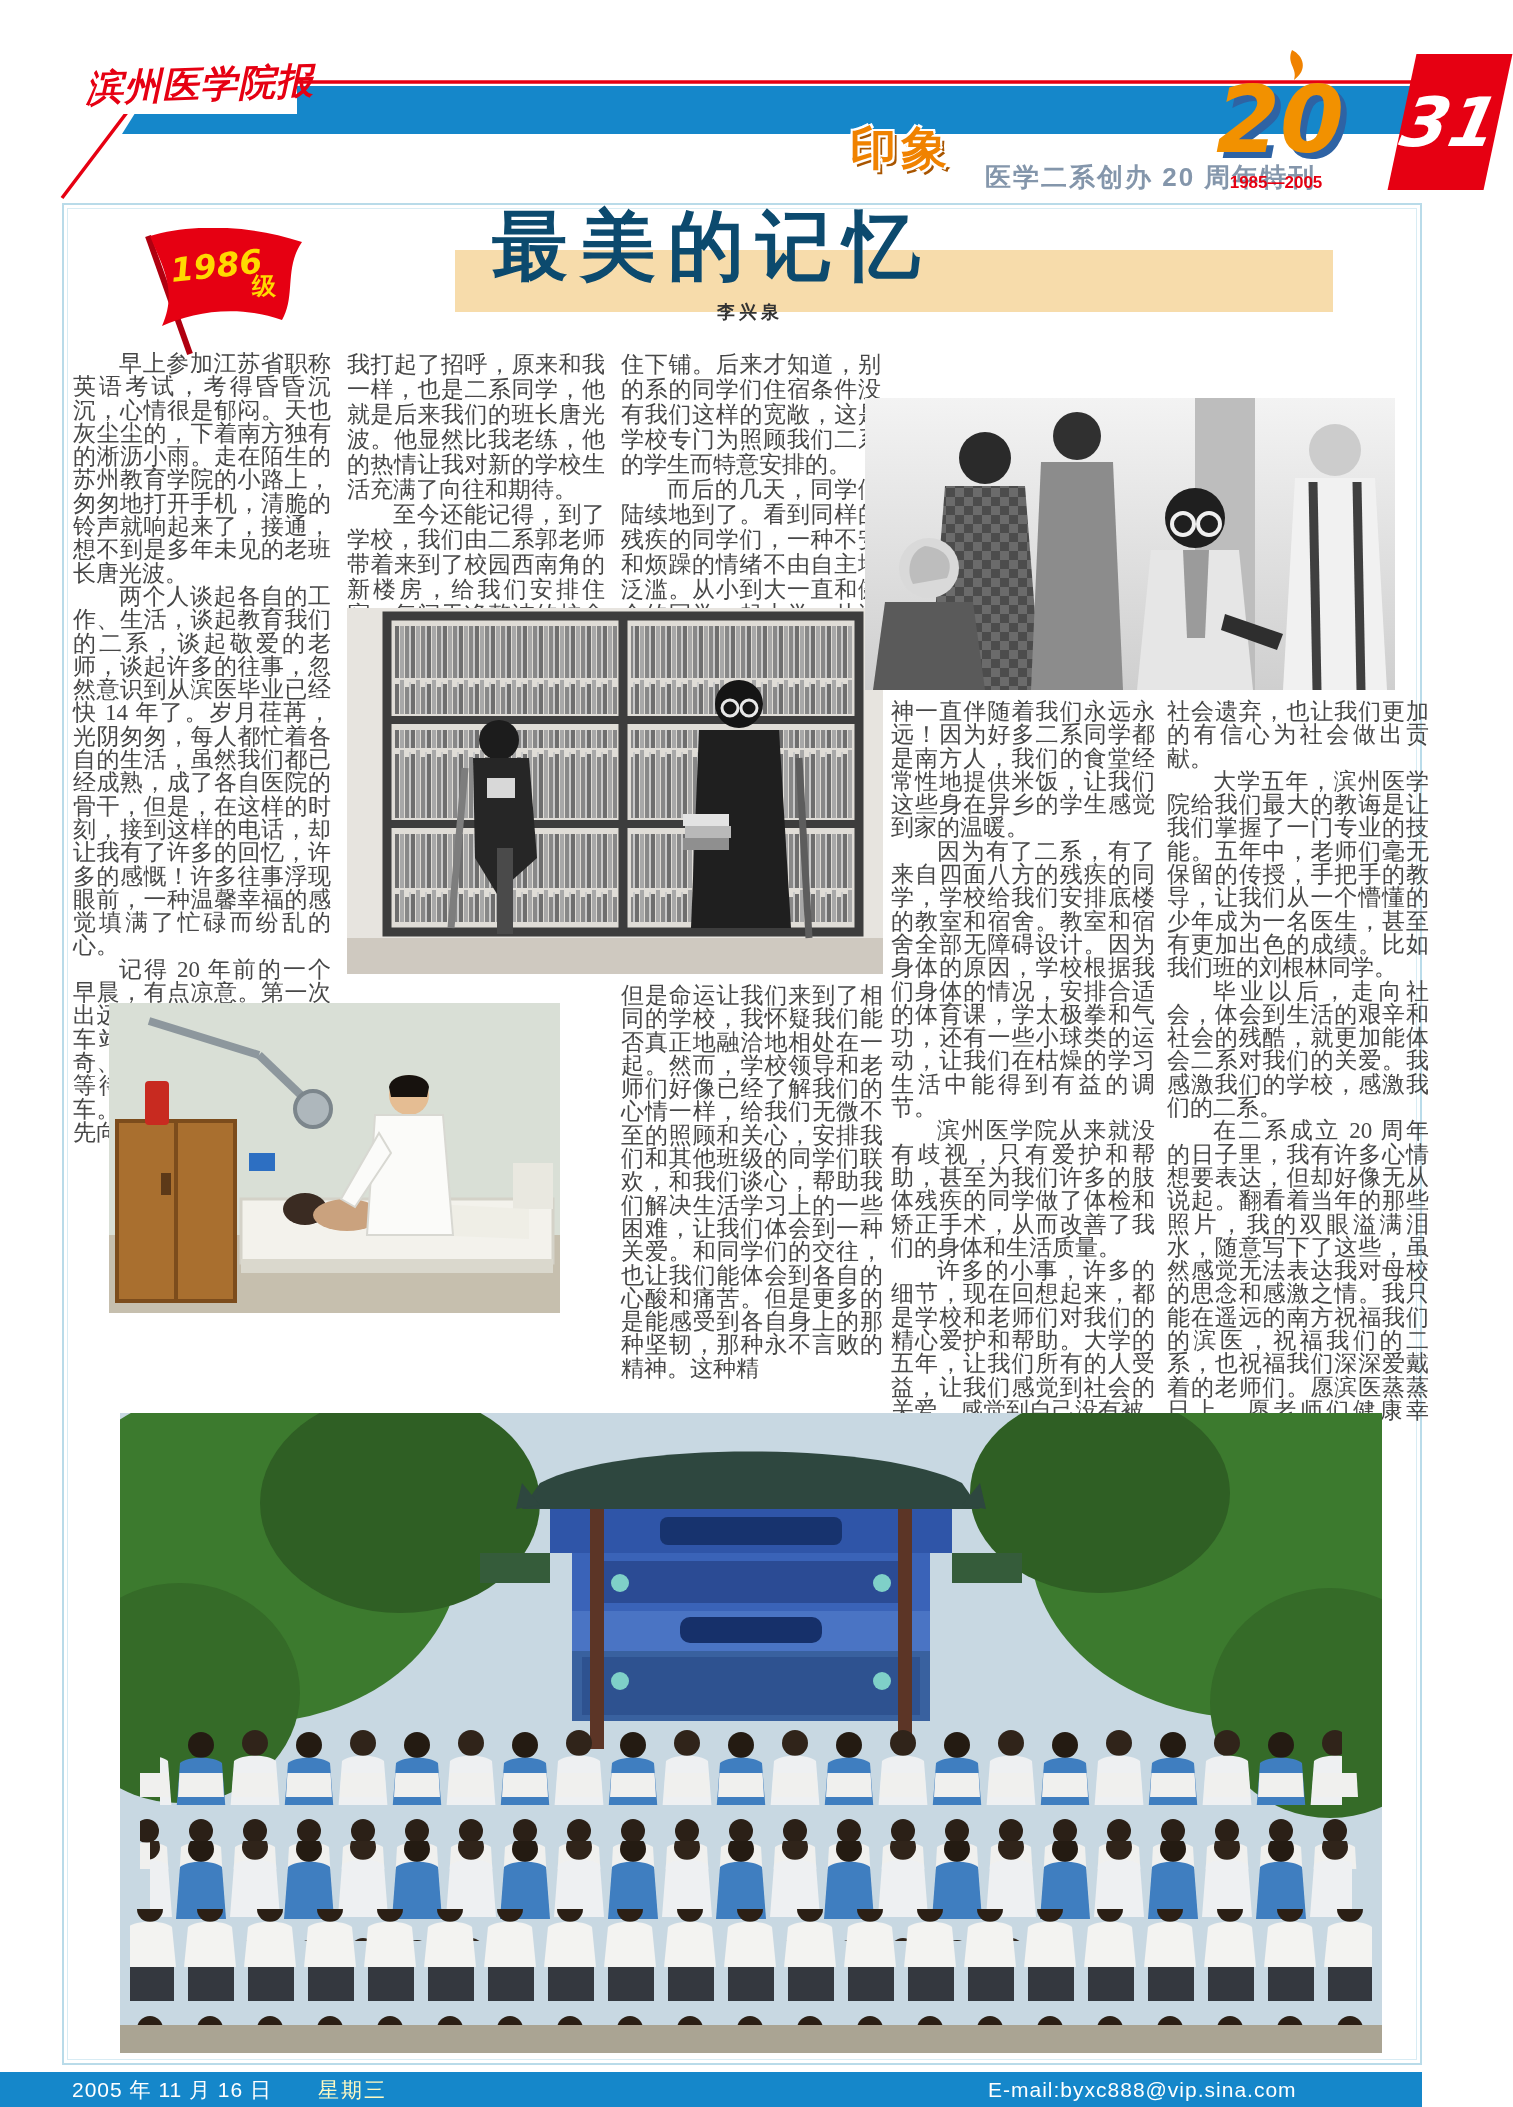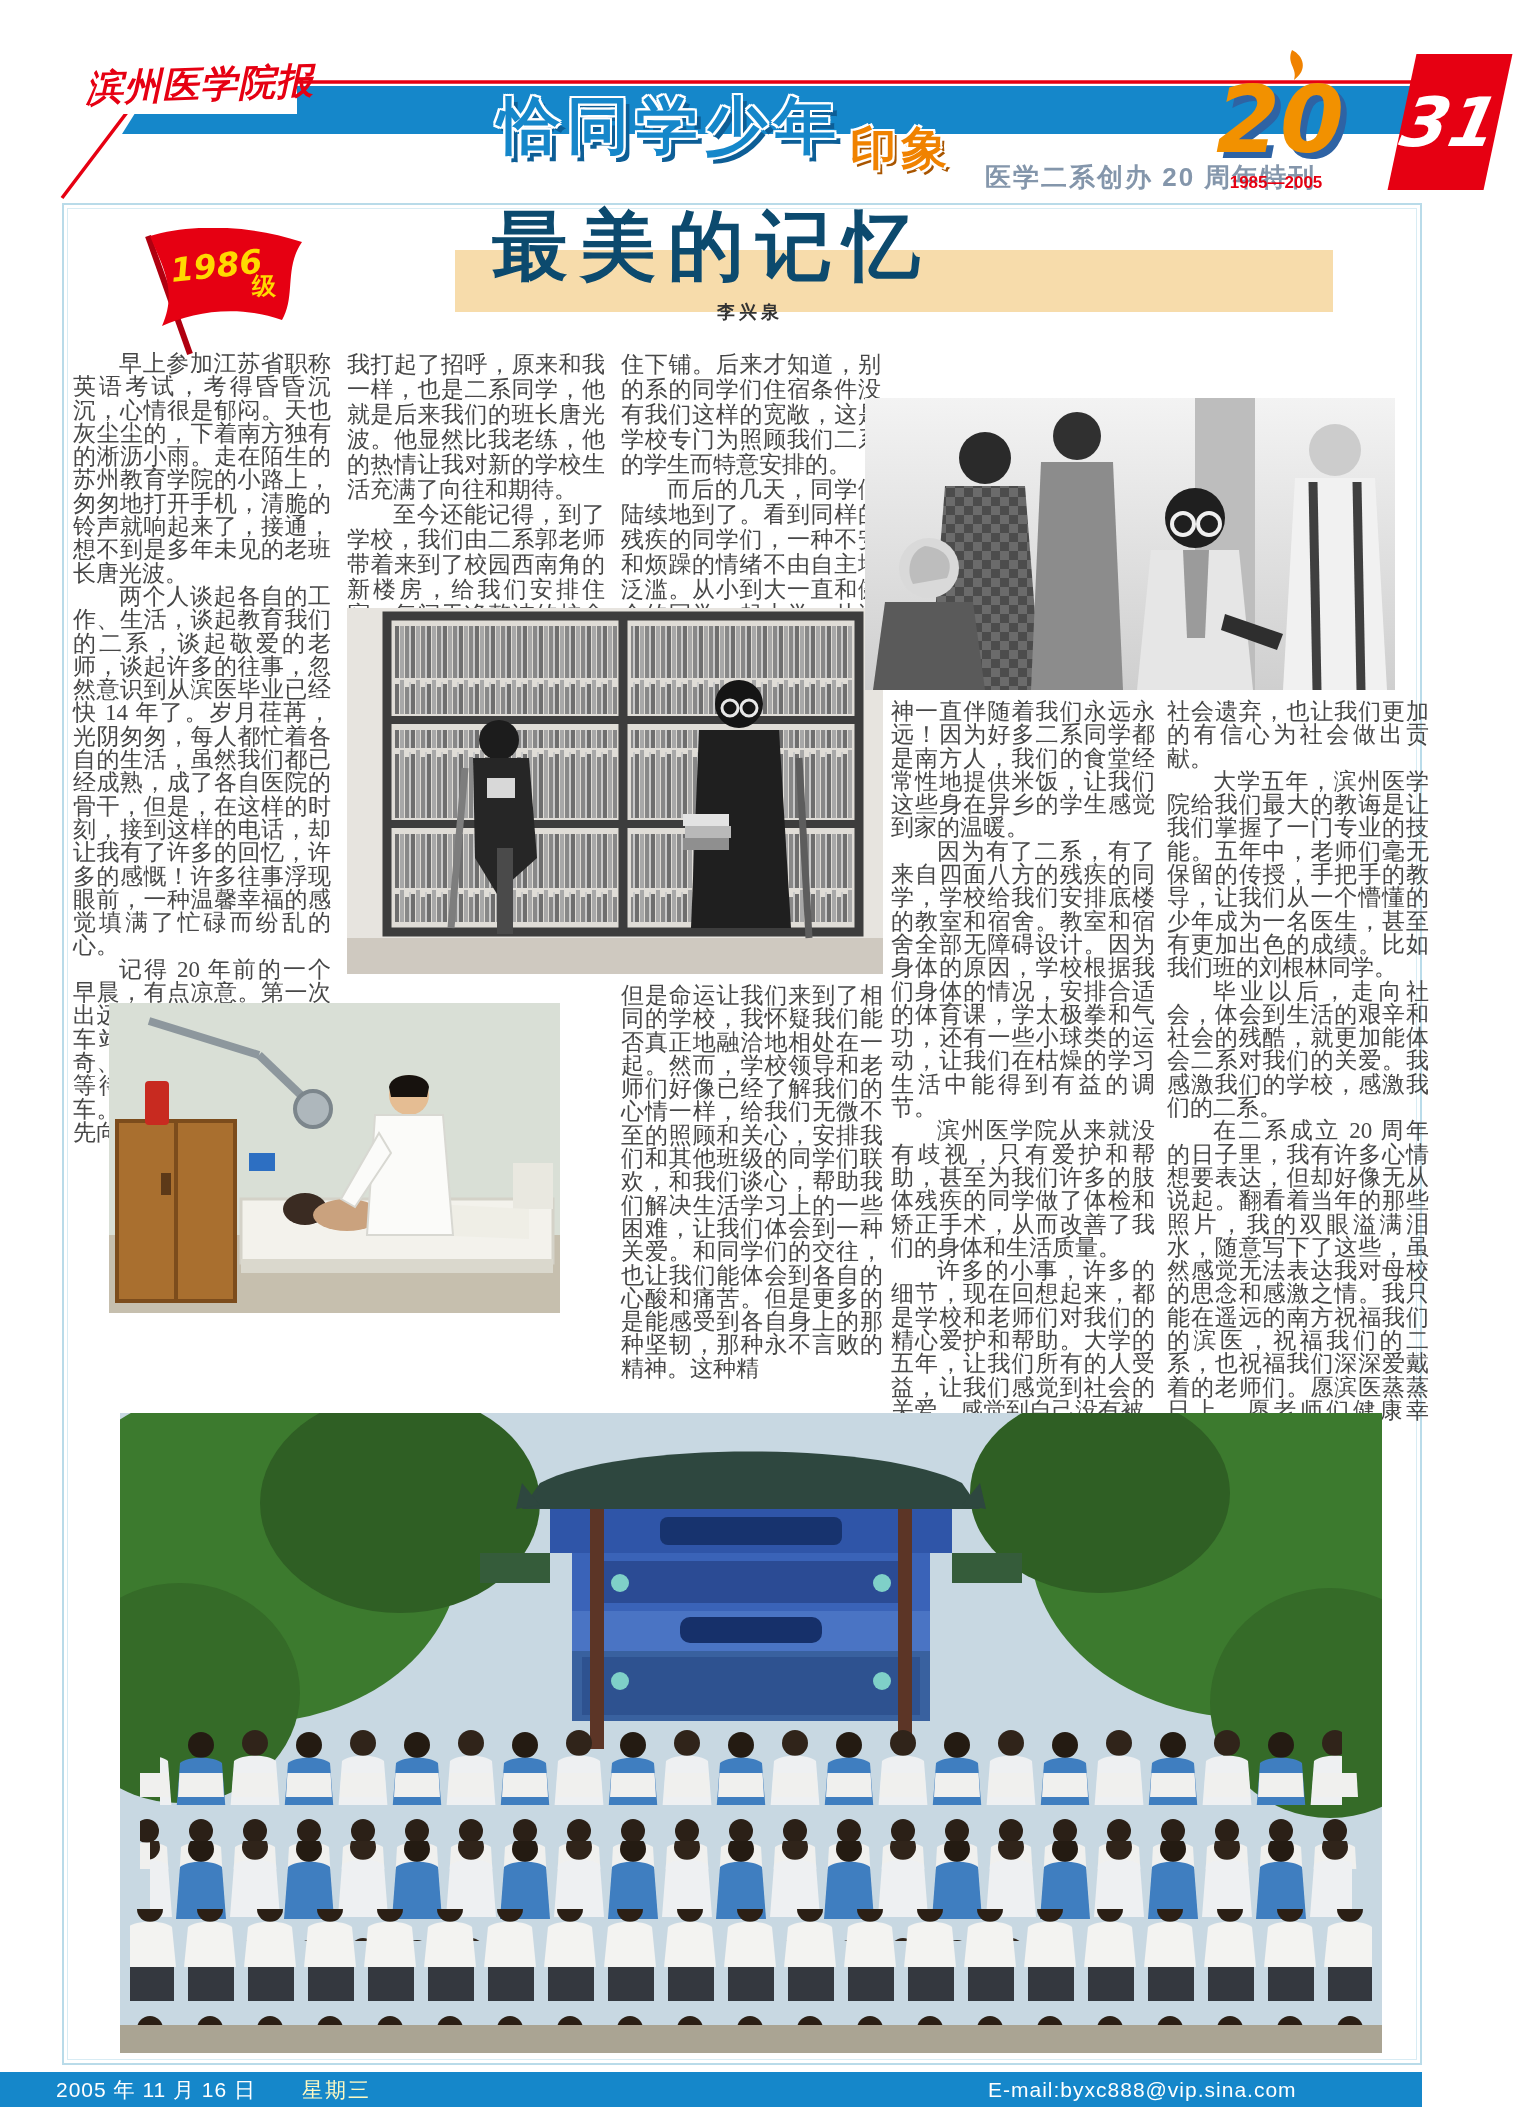--- a/index.html
+++ b/index.html
@@ -55,39 +55,38 @@
   
   .photo{display:block;}
   .ph-library{left:347px;top:608px;width:536px;height:366px;}
   .ph-bwgroup{left:865px;top:398px;width:530px;height:292px;}
   .ph-hospital{left:109px;top:1003px;width:451px;height:310px;}
   .ph-biggroup{left:120px;top:1413px;width:1262px;height:640px;}
 
   
   .footer-bar{left:0;top:2072px;width:1422px;height:35px;background:#1587ca;
     display:flex;align-items:center;font-family:"Liberation Sans",sans-serif;}
-  .footer-date{margin-left:56px;color:#fff;font-size:21px;letter-spacing:1px;}
+  .footer-date{margin-left:72px;color:#fff;font-size:21px;letter-spacing:1px;}
   .footer-week{margin-left:46px;color:#fef9c3;font-size:21px;letter-spacing:2px;}
   .footer-email{position:absolute;left:988px;color:#fff;font-size:21px;letter-spacing:1px;}
 </style>
 </head>
 <body>
 
 <div class="page">
 
   <svg class="abs" style="left:0;top:0;" width="1513" height="210">
     <polygon points="152,86 1452,86 1452,134 122,134" fill="#1587ca"></polygon>
     <polyline points="1452,82 150,82 62,198" fill="none" stroke="#e60012" stroke-width="3.5"></polyline>
   </svg>
 
   <div class="abs masthead-box">
     <span class="masthead-text">滨州医学院报</span>
   </div>
 
-  <div class="abs main-title">恰同学少年</div>
   <div class="abs sub-title">印象</div>
   <div class="abs special-issue">医学二系创办 20 周年特刊</div>
 
   <svg class="abs logo-box" viewBox="0 0 160 160">
     <text x="26" y="118" font-family="DejaVu Sans, sans-serif" font-size="92" font-weight="bold" font-style="italic" fill="#2e63a4">20</text>
     <text x="20" y="112" font-family="DejaVu Sans, sans-serif" font-size="92" font-weight="bold" font-style="italic" fill="#f29100">20</text>
     <path d="M96,10 C90,24 102,28 98,40 C112,30 108,16 96,10 Z" fill="#f08200"></path>
     <text x="80" y="148" text-anchor="middle" font-family="Liberation Sans, sans-serif" font-size="17" fill="#e60012" font-weight="bold">1985—2005</text>
   </svg>
 

